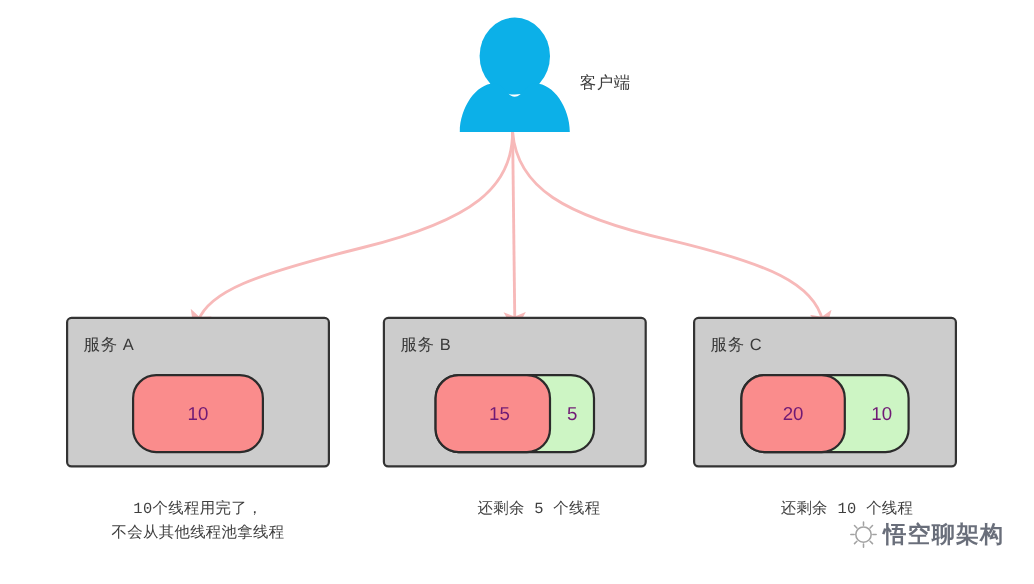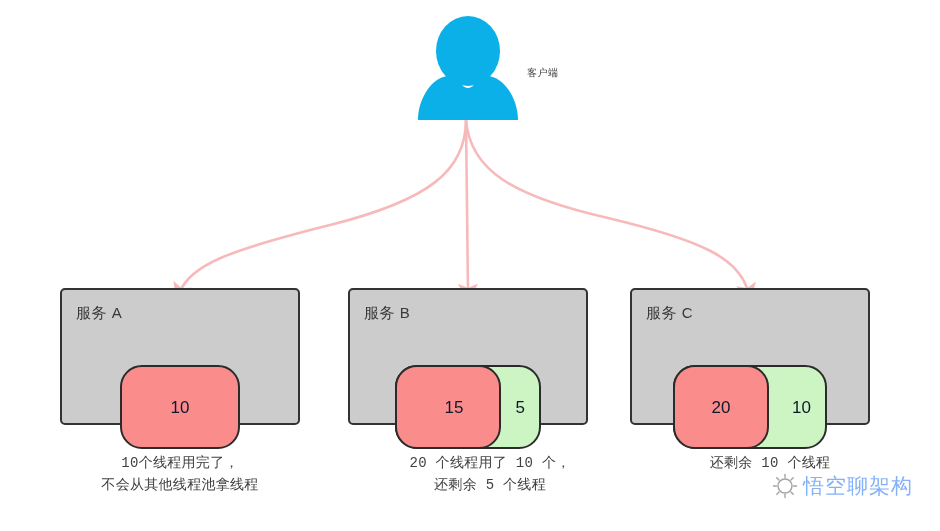--- a/index.html
+++ b/index.html
@@ -28,21 +28,21 @@
     position: absolute;
     left: 415px;
     top: 14px;
     width: 106px;
     height: 106px;
   }
   .client-label {
     position: absolute;
     left: 527px;
     top: 66px;
-    font-size: 10px;
+    font-size: 15px;
     color: #3d3d3d;
     white-space: nowrap;
     letter-spacing: 0.5px;
     font-family: Liberation Serif, serif;
   }
 
   
   .arrows-layer {
     position: absolute;
     left: 0; top: 0;
@@ -80,30 +80,29 @@
   .pool-wrap {
     position: absolute;
     left: 50%;
     top: 50px;
     transform: translateX(-50%);
     height: 72px;
   }
   .pill {
     position: absolute;
     top: 0;
-    height: 84px;
+    height: 72px;
     border: 2.5px solid #2b2b2b;
     border-radius: 22px;
     box-sizing: border-box;
     display: flex;
     align-items: center;
     justify-content: center;
     font-size: 17px;
-    color: #0f172a;
-    margin-top: 25px;
+    color: #701a75;
   }
   .pill.free {
     background: #cdf5c4;
     left: 0;
     z-index: 1;
     justify-content: flex-end;
     padding-right: 14px;
   }
   .pill.used {
     background: #fa8c8c;
@@ -142,23 +141,24 @@
     opacity: 0.62;
     pointer-events: none;
   }
   .watermark-logo {
     width: 26px;
     height: 26px;
     flex: none;
   }
   .watermark-text {
     font-size: 21px;
-    color: #3b82f6;
+    color: #0f172a;
     white-space: nowrap;
     letter-spacing: 1px;
+    font-weight: bold;
   }
 </style>
 </head>
 <body>
 
 <div id="canvas">
 
   <div class="client-figure">
     <svg viewBox="0 0 106 106" width="106" height="106">
       <ellipse cx="53" cy="37" rx="32" ry="35" fill="#0cb0e8"></ellipse>
@@ -209,21 +209,20 @@
         <span class="pill-value">20</span>
       </div>
     </div>
   </div>
 
   <div class="caption cap-a">
     <span class="caption-line">10个线程用完了，</span>
     <span class="caption-line">不会从其他线程池拿线程</span>
   </div>
   <div class="caption cap-b">
-    <span class="caption-line">20 个线程用了 10 个，</span>
     <span class="caption-line">还剩余 5 个线程</span>
   </div>
   <div class="caption cap-c">
     <span class="caption-line">还剩余 10 个线程</span>
   </div>
 
   <div class="watermark">
     <svg class="watermark-logo" viewBox="0 0 26 26">
       <circle cx="13" cy="13" r="7" fill="#ffffff" stroke="#6a6a6a" stroke-width="1.4"></circle>
       <g stroke="#6a6a6a" stroke-width="1.4" stroke-linecap="round">

